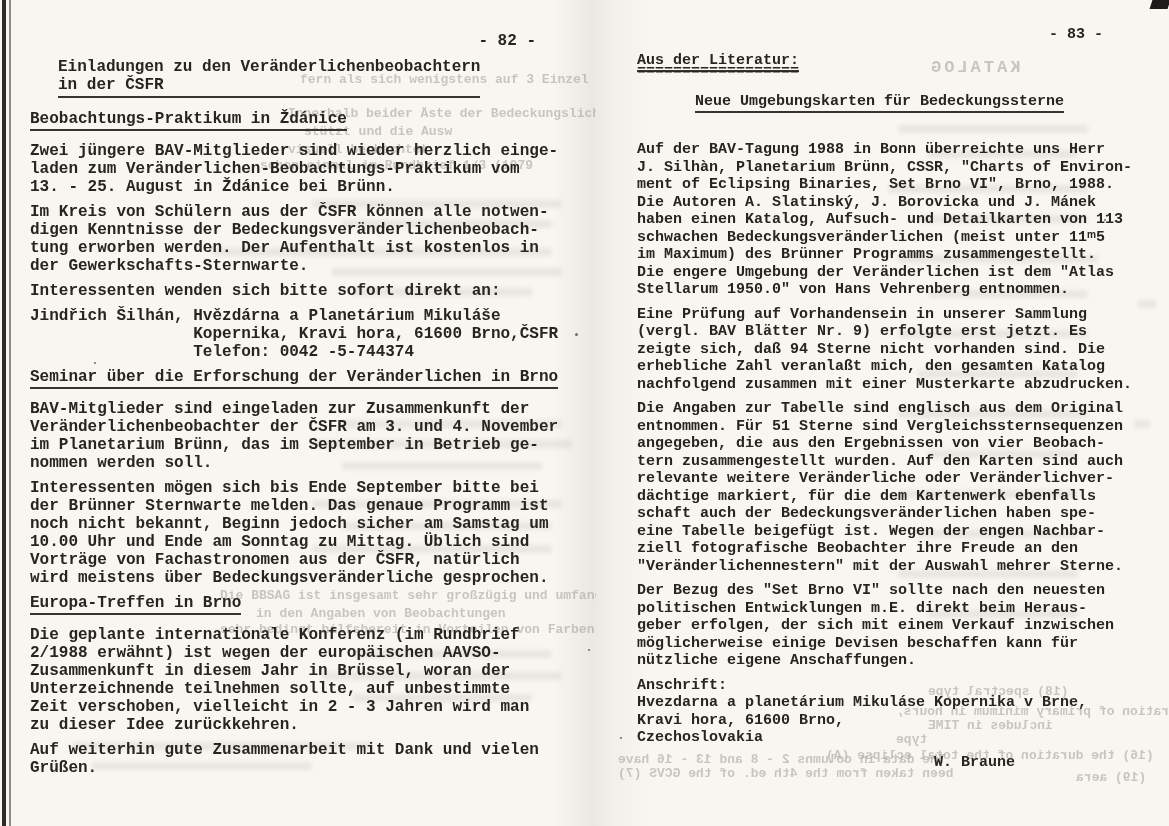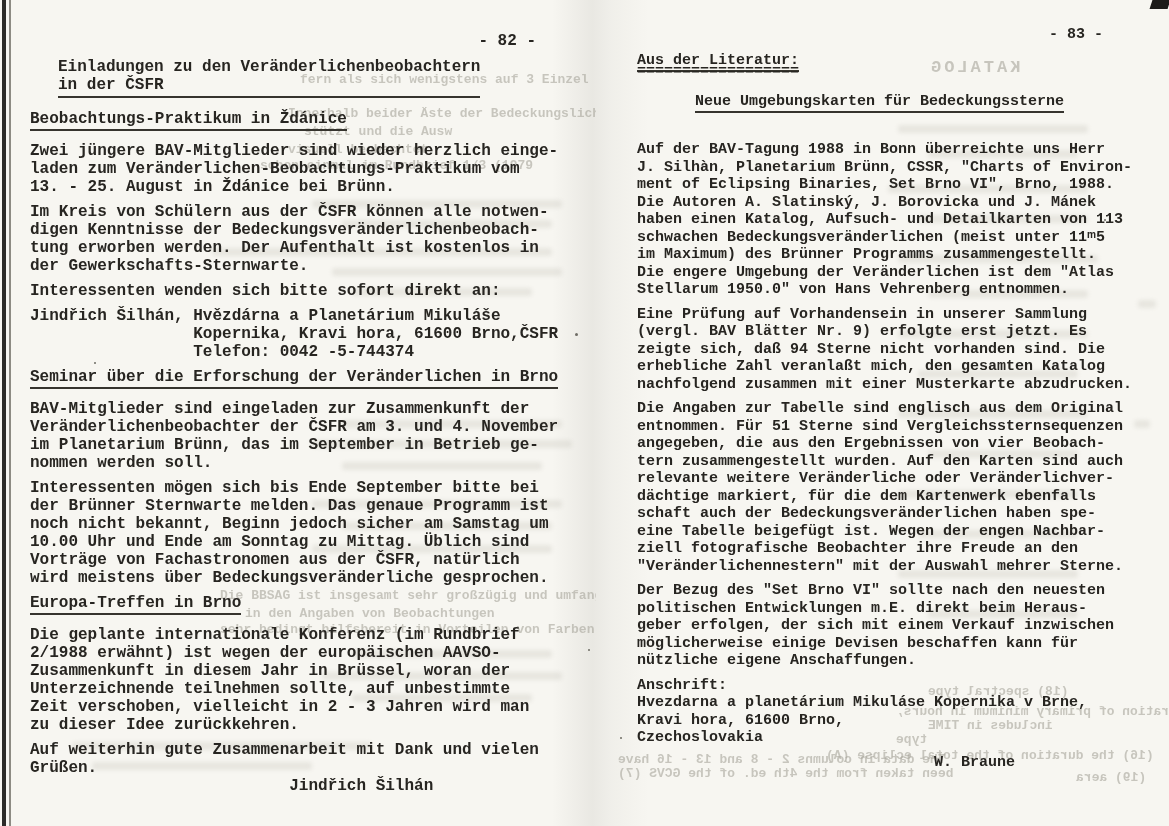--- a/index.html
+++ b/index.html
@@ -49,21 +49,21 @@
   <div class="gutter-shadow"></div>
 
   <div class="page page-left">
     <div class="ghost-layer" id="ghost-left">
         <span class="ghost" style="left: 288px; top: 72px;">fern als sich wenigstens auf 3 Einzel</span>
         <span class="ghost" style="left: 276px; top: 106px;">Innerhalb beider Äste der Bedeckungslichtkurve</span>
         <span class="ghost" style="left: 260px; top: 124px; margin-left: 32px;">stützt und die Ausw</span>
         <span class="ghost" style="left: 276px; top: 142px;">visuell beobachtet</span>
         <span class="ghost" style="left: 248px; top: 158px;">schon einmal im Rundbrief 1/3 (1979</span>
         <span class="ghost" style="left: 208px; top: 588px;">Die BBSAG ist insgesamt sehr großzügig und umfangreich</span>
-        <span class="ghost" style="left: 233px; top: 606px;">in den Angaben von Beobachtungen</span>
+        <span class="ghost" style="left: 244px; top: 606px;">in den Angaben von Beobachtungen</span>
         <span class="ghost" style="left: 208px; top: 622px;">sehr bedingt hilfsbereit in Vorteilen von Farben und</span>
         <div class="smudge" style="left: 300px; top: 200px; width: 250px; height: 8px;"></div>
         <div class="smudge" style="left: 330px; top: 220px; width: 210px; height: 8px;"></div>
         <div class="smudge" style="left: 200px; top: 248px; width: 340px; height: 8px;"></div>
         <div class="smudge" style="left: 320px; top: 268px; width: 230px; height: 8px;"></div>
         <div class="smudge" style="left: 340px; top: 288px; width: 180px; height: 8px;"></div>
         <div class="smudge" style="left: 330px; top: 420px; width: 220px; height: 8px;"></div>
         <div class="smudge" style="left: 300px; top: 440px; width: 260px; height: 8px;"></div>
         <div class="smudge" style="left: 330px; top: 462px; width: 200px; height: 8px;"></div>
         <div class="smudge" style="left: 300px; top: 500px; width: 250px; height: 8px;"></div>
@@ -125,21 +125,20 @@
             <div class="line">Die geplante internationale Konferenz (im Rundbrief</div>
             <div class="line">2/1988 erwähnt) ist wegen der europäischen AAVSO-</div>
             <div class="line">Zusammenkunft in diesem Jahr in Brüssel, woran der</div>
             <div class="line">Unterzeichnende teilnehmen sollte, auf unbestimmte</div>
             <div class="line">Zeit verschoben, vielleicht in 2 - 3 Jahren wird man</div>
             <div class="line">zu dieser Idee zurückkehren.</div>
           </div>
           <div class="block para">
             <div class="line">Auf weiterhin gute Zusammenarbeit mit Dank und vielen</div>
             <div class="line">Grüßen.</div>
-            <div class="line">                           Jindřich Šilhán</div>
           </div>
         </div>
     </div>
   </div>
 
   <div class="page page-right">
     <div class="ghost-layer" id="ghost-right">
         <span class="ghost mirror" style="left: 330px; top: 58px; font-size: 17px; letter-spacing: 3px;">KATALOG</span>
         <span class="ghost mirror" style="left: 330px; top: 684px;">(18) spectral type</span>
         <span class="ghost mirror" style="left: 298px; top: 704px;">(17) duration of primary minimum in hours,</span>

